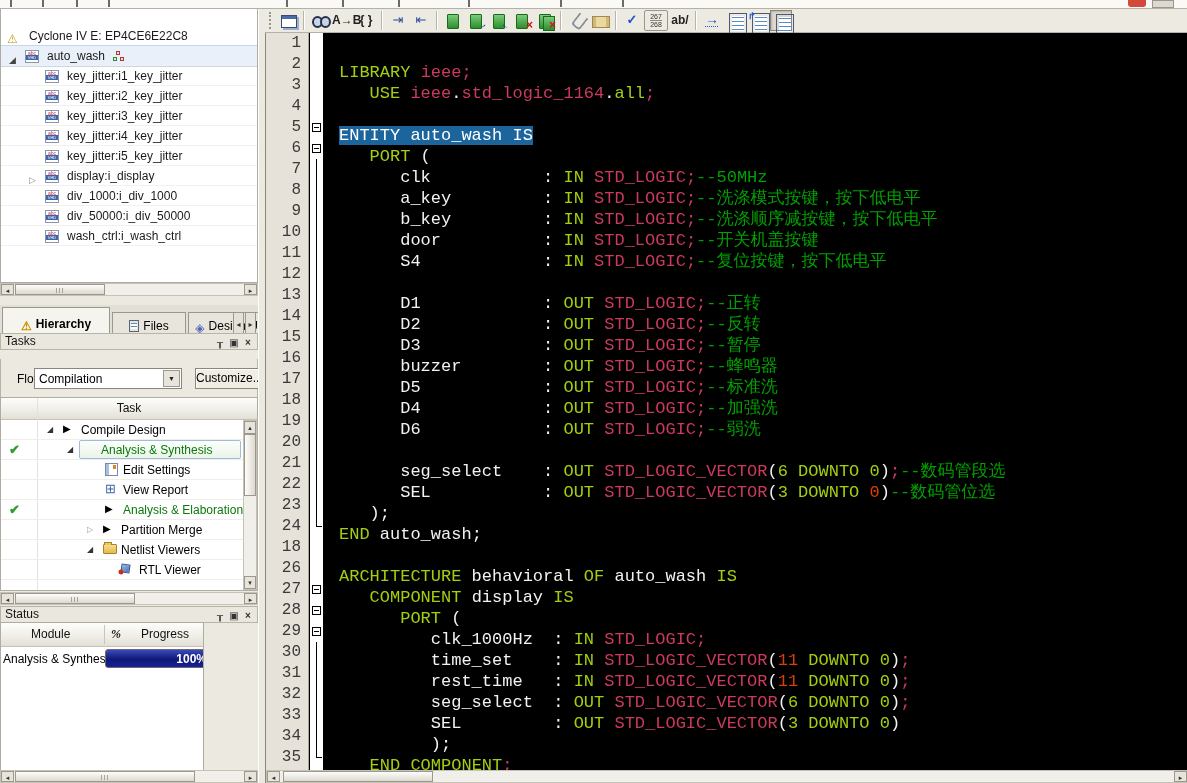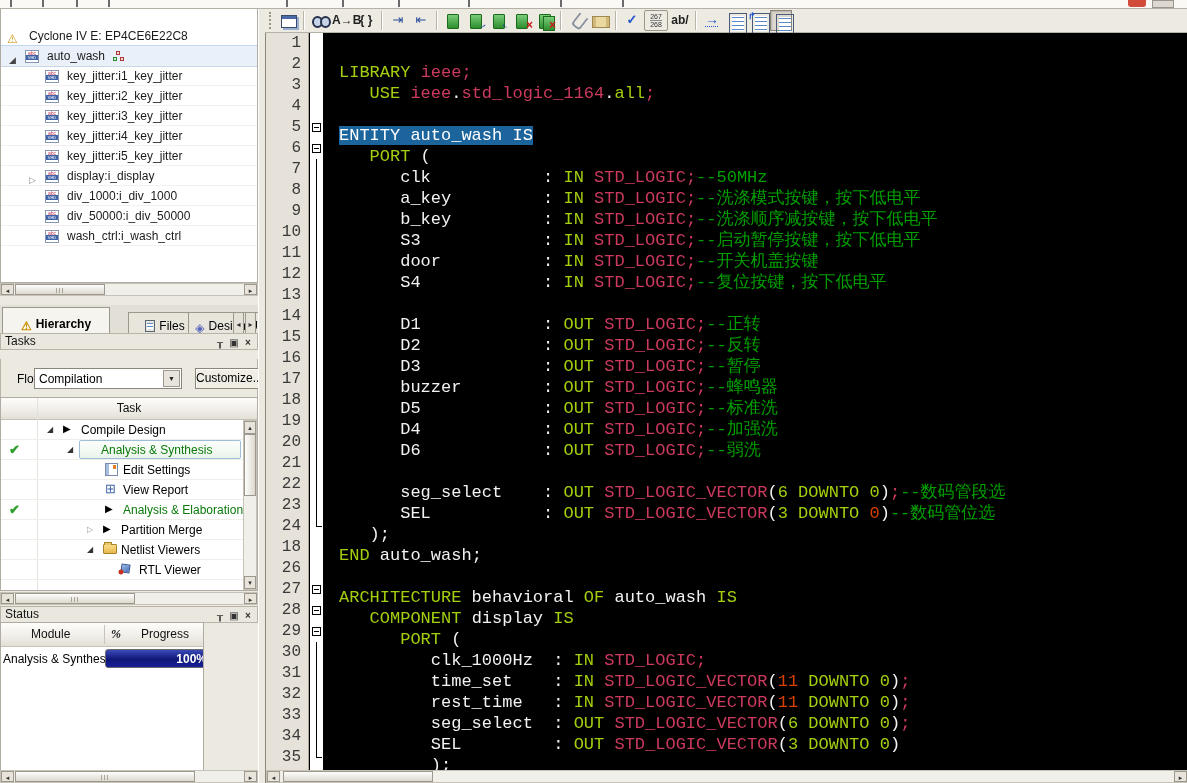--- a/index.html
+++ b/index.html
@@ -252,21 +252,21 @@
       <div class="thumb" style="left:14px; width:90px;">
           <div class="grip" style="left:40px"></div>
         </div>
       <div class="arr" style="right:0">▸</div>
     </div>
 
     <div class="tabbar">
       <div class="tab active" style="left:2px; width:108px;">
         <span class="ticon" style="color:#C89200">⚠</span><span>Hierarchy</span>
       </div>
-      <div class="tab" style="left:128px; width:74px;">
+      <div class="tab" style="left:112px; width:74px;">
         <span class="ticon ic-file"></span><span>Files</span>
       </div>
       <div class="tab" style="left:188px; width:84px;">
         <span class="ticon" style="color:#5566BB">◈</span><span>Design Un</span>
       </div>
       <div class="tabnav" style="left:233px">◂</div>
       <div class="tabnav" style="left:245px">▸</div>
     </div>
 
     <div class="ptitle" style="top:324px">
@@ -521,21 +521,20 @@
       <div class="codearea" id="codearea">
           <div class="codeline"></div>
           <div class="codeline"><span class="tk-k">LIBRARY</span><span class="tk-p"> </span><span class="tk-i">ieee</span><span class="tk-i">;</span></div>
           <div class="codeline"><span class="tk-p">   </span><span class="tk-k">USE</span><span class="tk-p"> </span><span class="tk-i">ieee</span><span class="tk-p">.</span><span class="tk-i">std_logic_1164</span><span class="tk-p">.</span><span class="tk-k">all</span><span class="tk-i">;</span></div>
           <div class="codeline"></div>
           <div class="codeline"><span class="tk-s">ENTITY auto_wash IS</span></div>
           <div class="codeline"><span class="tk-p">   </span><span class="tk-k">PORT</span><span class="tk-p"> (</span></div>
           <div class="codeline"><span class="tk-p">      clk           : </span><span class="tk-k">IN</span><span class="tk-p"> </span><span class="tk-i">STD_LOGIC</span><span class="tk-i">;</span><span class="tk-c">--50MHz</span></div>
           <div class="codeline"><span class="tk-p">      a_key         : </span><span class="tk-k">IN</span><span class="tk-p"> </span><span class="tk-i">STD_LOGIC</span><span class="tk-i">;</span><span class="tk-c">--洗涤模式按键，按下低电平</span></div>
           <div class="codeline"><span class="tk-p">      b_key         : </span><span class="tk-k">IN</span><span class="tk-p"> </span><span class="tk-i">STD_LOGIC</span><span class="tk-i">;</span><span class="tk-c">--洗涤顺序减按键，按下低电平</span></div>
-          <div class="codeline"><span class="tk-p">      S3            : </span><span class="tk-k">IN</span><span class="tk-p"> </span><span class="tk-i">STD_LOGIC</span><span class="tk-i">;</span><span class="tk-c">--启动暂停按键，按下低电平</span></div>
           <div class="codeline"><span class="tk-p">      door          : </span><span class="tk-k">IN</span><span class="tk-p"> </span><span class="tk-i">STD_LOGIC</span><span class="tk-i">;</span><span class="tk-c">--开关机盖按键</span></div>
           <div class="codeline"><span class="tk-p">      S4            : </span><span class="tk-k">IN</span><span class="tk-p"> </span><span class="tk-i">STD_LOGIC</span><span class="tk-i">;</span><span class="tk-c">--复位按键，按下低电平</span></div>
           <div class="codeline"></div>
           <div class="codeline"><span class="tk-p">      D1            : </span><span class="tk-k">OUT</span><span class="tk-p"> </span><span class="tk-i">STD_LOGIC</span><span class="tk-i">;</span><span class="tk-c">--正转</span></div>
           <div class="codeline"><span class="tk-p">      D2            : </span><span class="tk-k">OUT</span><span class="tk-p"> </span><span class="tk-i">STD_LOGIC</span><span class="tk-i">;</span><span class="tk-c">--反转</span></div>
           <div class="codeline"><span class="tk-p">      D3            : </span><span class="tk-k">OUT</span><span class="tk-p"> </span><span class="tk-i">STD_LOGIC</span><span class="tk-i">;</span><span class="tk-c">--暂停</span></div>
           <div class="codeline"><span class="tk-p">      buzzer        : </span><span class="tk-k">OUT</span><span class="tk-p"> </span><span class="tk-i">STD_LOGIC</span><span class="tk-i">;</span><span class="tk-c">--蜂鸣器</span></div>
           <div class="codeline"><span class="tk-p">      D5            : </span><span class="tk-k">OUT</span><span class="tk-p"> </span><span class="tk-i">STD_LOGIC</span><span class="tk-i">;</span><span class="tk-c">--标准洗</span></div>
           <div class="codeline"><span class="tk-p">      D4            : </span><span class="tk-k">OUT</span><span class="tk-p"> </span><span class="tk-i">STD_LOGIC</span><span class="tk-i">;</span><span class="tk-c">--加强洗</span></div>
           <div class="codeline"><span class="tk-p">      D6            : </span><span class="tk-k">OUT</span><span class="tk-p"> </span><span class="tk-i">STD_LOGIC</span><span class="tk-i">;</span><span class="tk-c">--弱洗</span></div>

